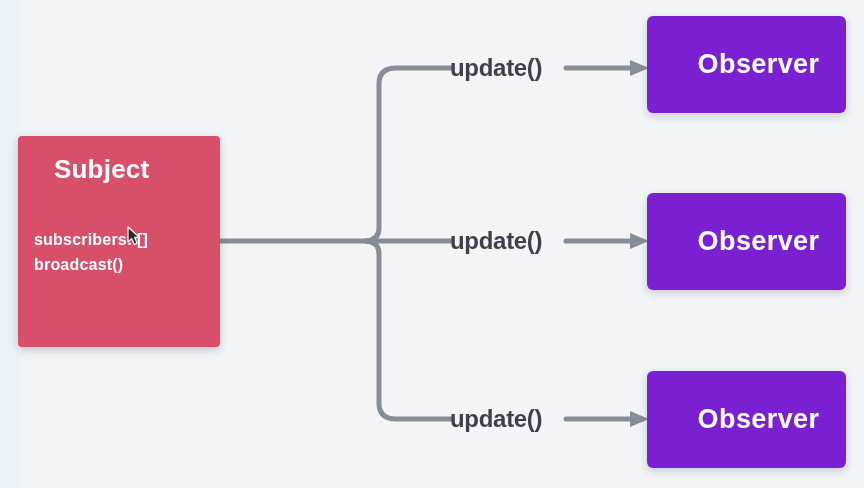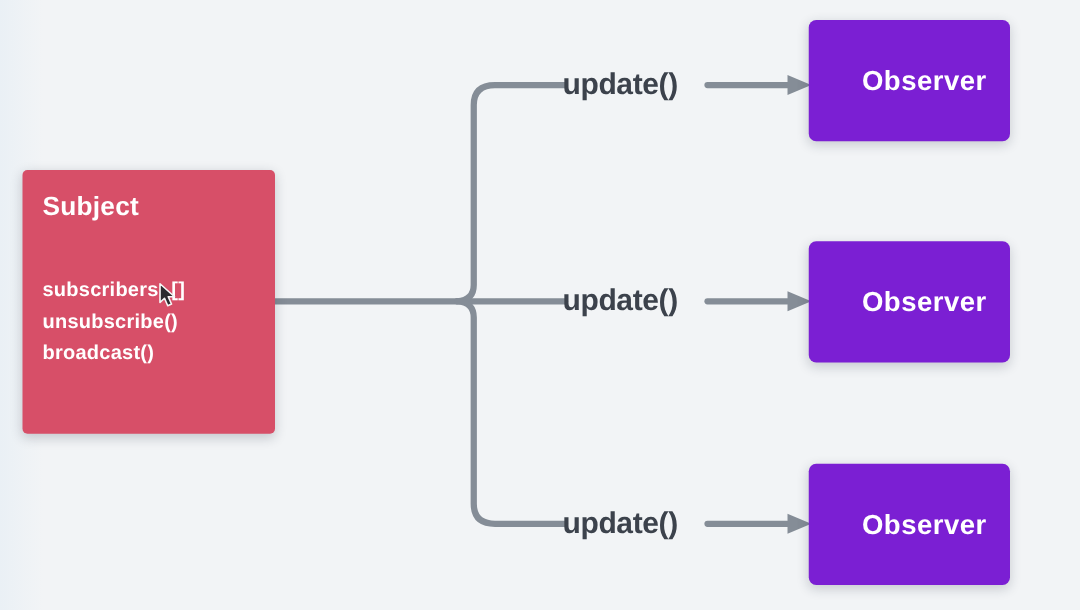--- a/index.html
+++ b/index.html
@@ -20,38 +20,38 @@
   .connectors{position:absolute;left:0;top:0;width:864px;height:488px;}
   .connectors path,.connectors line{stroke:var(--connector);stroke-width:5;fill:none;stroke-linecap:round;}
   .connectors polygon{fill:var(--connector);stroke:none;}
 
   .subject{
     position:absolute;left:18px;top:136px;width:202px;height:211px;
     background:var(--subject-fill);border-radius:4px;
     box-shadow:0 3px 9px rgba(30,40,60,.22);
     color:var(--node-text);padding:16px;
   }
-  .subject-title{font-size:21px;font-weight:bold;letter-spacing:.2px;margin-top:2px;}
+  .subject-title{font-size:26px;font-weight:bold;letter-spacing:.2px;margin-top:2px;margin-left:20px;}
   .subject-members{margin-top:42px;font-size:16px;font-weight:bold;line-height:25px;letter-spacing:.2px;}
 
   .edge-label{
     position:absolute;left:450px;width:114px;height:28px;line-height:28px;
     font-size:24px;font-weight:bold;letter-spacing:-.3px;
     color:var(--edge-text);
   }
   .edge-label.e0{top:54px;}
   .edge-label.e1{top:227px;}
   .edge-label.e2{top:405px;}
 
   .observer{
-    position:absolute;left:647px;width:161px;height:97px;
+    position:absolute;left:647px;width:199px;height:97px;
     background:var(--observer-fill);border-radius:6px;
     box-shadow:0 3px 9px rgba(30,40,60,.20);
     display:flex;align-items:center;justify-content:center;
-    color:var(--node-text);font-size:22px;font-weight:bold;letter-spacing:.4px;padding-left:24px;
+    color:var(--node-text);font-size:27px;font-weight:bold;letter-spacing:.4px;padding-left:24px;
   }
   .observer.o0{top:16px;}
   .observer.o1{top:193px;}
   .observer.o2{top:371px;}
 
   .cursor{position:absolute;left:127px;top:226px;width:15px;height:21px;}
 </style>
 </head>
 <body>
 
@@ -66,21 +66,20 @@
     <line x1="566" y1="241" x2="630" y2="241"></line>
     <polygon points="630,233 649,241 630,249"></polygon>
     <line x1="566" y1="419" x2="630" y2="419"></line>
     <polygon points="630,411 649,419 630,427"></polygon>
   </svg>
 
   <div class="subject">
     <div class="subject-title">Subject</div>
     <div class="subject-members">
       <div>subscribers: []</div>
-      <div>unsubscribe()</div>
       <div>broadcast()</div>
     </div>
   </div>
 
   <div class="edge-label e0">update()</div>
   <div class="edge-label e1">update()</div>
   <div class="edge-label e2">update()</div>
 
   <div class="observer o0">
     <span>Observer</span>

